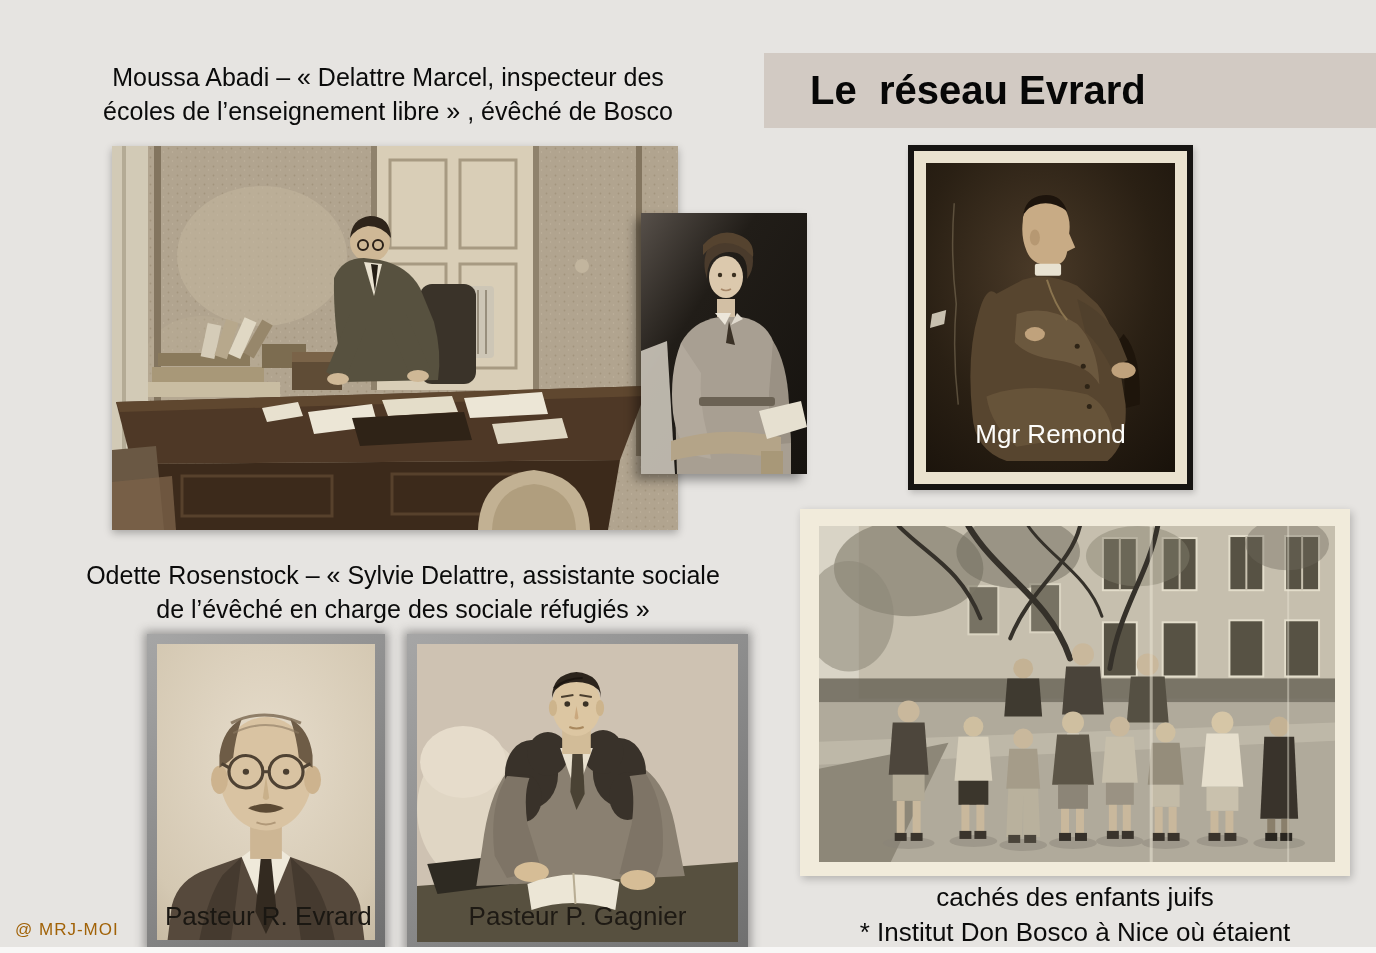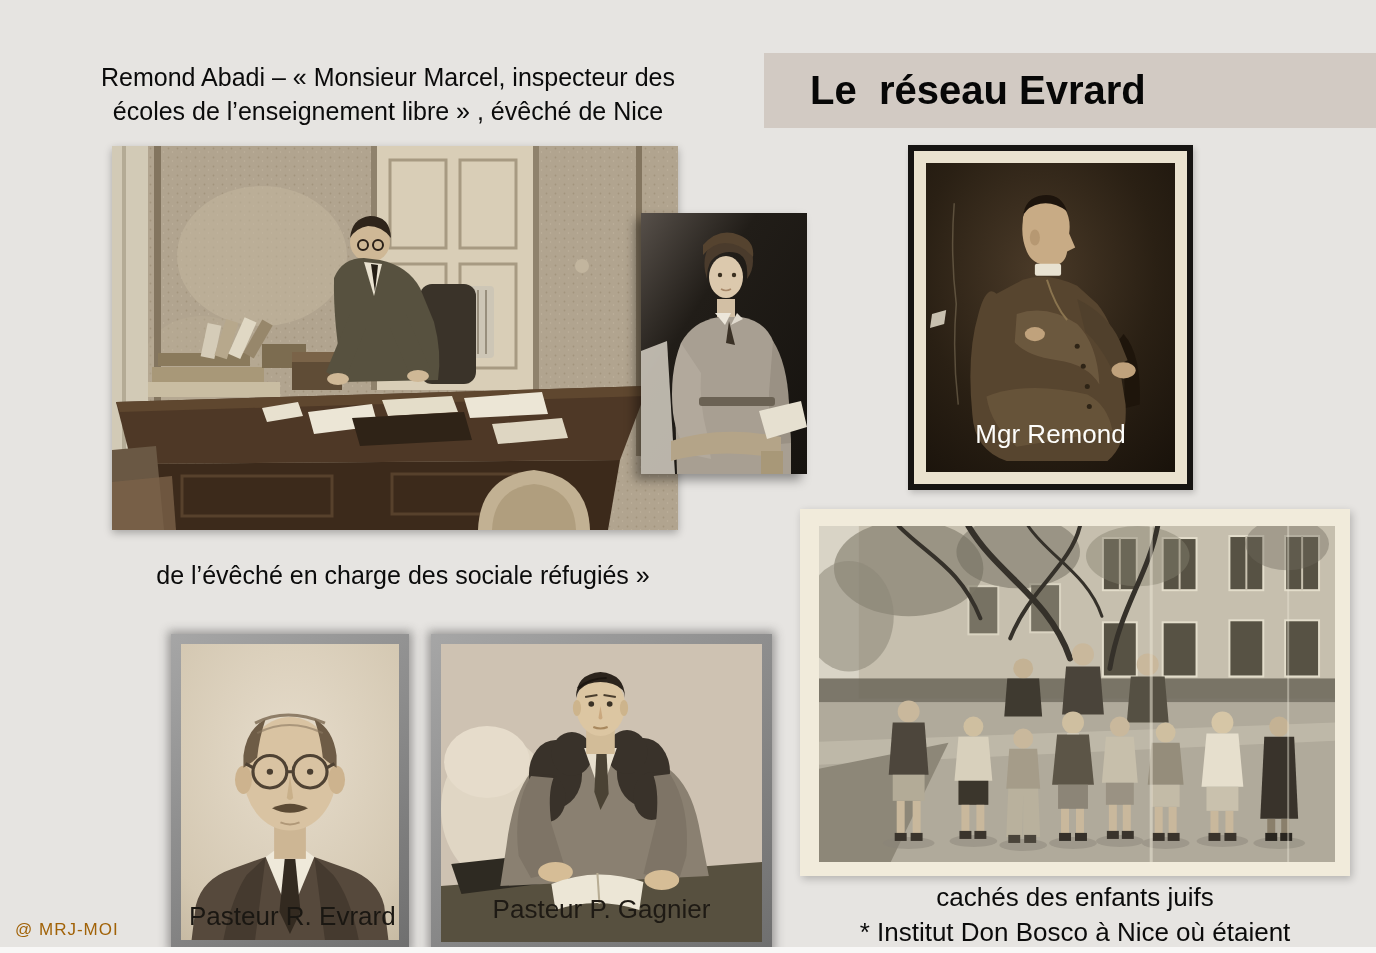--- a/index.html
+++ b/index.html
@@ -14,38 +14,38 @@
   .caption-donbosco{left:795px;top:880px;width:560px;font-size:26px;line-height:35px;}
   .banner{position:absolute;left:764px;top:53px;width:612px;height:75px;background:#d2cac3;}
   .banner .title{font-size:40px;font-weight:bold;line-height:75px;padding-left:46px;white-space:pre;color:#070707;}
   .photo{position:absolute;}
   .photo svg{display:block;width:100%;height:100%;}
   .photo-desk{left:112px;top:146px;width:566px;height:384px;box-shadow:0 3px 8px rgba(0,0,0,0.28);}
   .photo-odette{left:641px;top:213px;width:166px;height:261px;box-shadow:-6px 6px 10px rgba(0,0,0,0.38);z-index:3;}
   .photo-remond{left:908px;top:145px;width:285px;height:345px;border:6px solid #161412;background:#eae2cf;padding:12px;box-sizing:border-box;box-shadow:2px 3px 6px rgba(0,0,0,0.18);}
   .photo-remond .inner{position:relative;width:100%;height:100%;border-radius:31px;}
   .remond-caption{position:absolute;left:0;bottom:22px;width:100%;text-align:center;color:#fdfdfb;font-size:26px;}
-  .glow-frame{padding:10px;box-sizing:border-box;background:linear-gradient(145deg,#a6a6a6,#6f6f6f);box-shadow:0 0 9px 3px rgba(60,60,60,0.45);margin-left:24px;}
+  .glow-frame{padding:10px;box-sizing:border-box;background:linear-gradient(145deg,#a6a6a6,#6f6f6f);box-shadow:0 0 9px 3px rgba(60,60,60,0.45);}
   .glow-frame .inner{position:relative;width:100%;height:100%;box-shadow:inset 0 0 6px rgba(40,40,40,0.5);}
   .photo-evrard{left:147px;top:634px;width:238px;height:316px;}
   .evrard-caption{position:absolute;left:8px;bottom:8px;font-size:26px;color:#1a1712;}
   .photo-gagnier{left:407px;top:634px;width:341px;height:318px;}
-  .gagnier-caption{position:absolute;left:0;bottom:17px;width:100%;text-align:center;font-size:26px;color:#1e1a14;}
+  .gagnier-caption{position:absolute;left:0;bottom:10px;width:100%;text-align:center;font-size:26px;color:#1e1a14;}
   .photo-donbosco{left:800px;top:509px;width:550px;height:367px;background:#f1ebdb;padding:17px 15px 14px 19px;box-sizing:border-box;box-shadow:2px 3px 8px rgba(0,0,0,0.22);}
   .watermark{position:absolute;left:15px;top:920px;font-size:17px;color:#a16207;letter-spacing:1px;}
   .bottom-strip{position:absolute;left:0;top:947px;width:1376px;height:6px;background:#f8f7f6;}
 </style>
 </head>
 <body>
 
 <div class="slide">
 
   <div class="caption-2line caption-abadi">
-    <div>Remond Abadi – « Monsieur Marcel, inspecteur des</div>
-    <div>écoles de l’enseignement libre » , évêché de Nice</div>
+    <div>Moussa Abadi – « Delattre Marcel, inspecteur des</div>
+    <div>écoles de l’enseignement libre » , évêché de Bosco</div>
   </div>
 
   <div class="banner">
     <div class="title">Le  réseau Evrard</div>
   </div>
 
   <div class="photo photo-desk">
     <svg viewBox="0 0 566 384" preserveAspectRatio="none">
       <defs>
         <pattern id="wp" width="9" height="9" patternUnits="userSpaceOnUse">
@@ -197,20 +197,21 @@
             <circle cx="162" cy="242" r="2.5"></circle>
         </g>
         <path d="M6,150 L20,146 L18,160 L4,164 Z" fill="#d9d2c0" opacity="0.9"></path>
         <path d="M28,40 Q24,90 30,140 Q26,190 32,240" stroke="#8a7c62" stroke-width="1.5" opacity="0.5" fill="none"></path>
       </svg>
       <div class="remond-caption">Mgr Remond</div>
     </div>
   </div>
 
   <div class="caption-2line caption-rosenstock">
+    <div>Odette Rosenstock – « Sylvie Delattre, assistante sociale</div>
     <div>de l’évêché en charge des sociale réfugiés »</div>
   </div>
 
   <div class="photo glow-frame photo-evrard">
     <div class="inner">
       <svg viewBox="0 0 206 292" preserveAspectRatio="none">
         <defs>
           <radialGradient id="ebg" cx="0.5" cy="0.38" r="0.9">
             <stop offset="0" stop-color="#e6dccb"></stop>
             <stop offset="0.7" stop-color="#d4c8b2"></stop>

